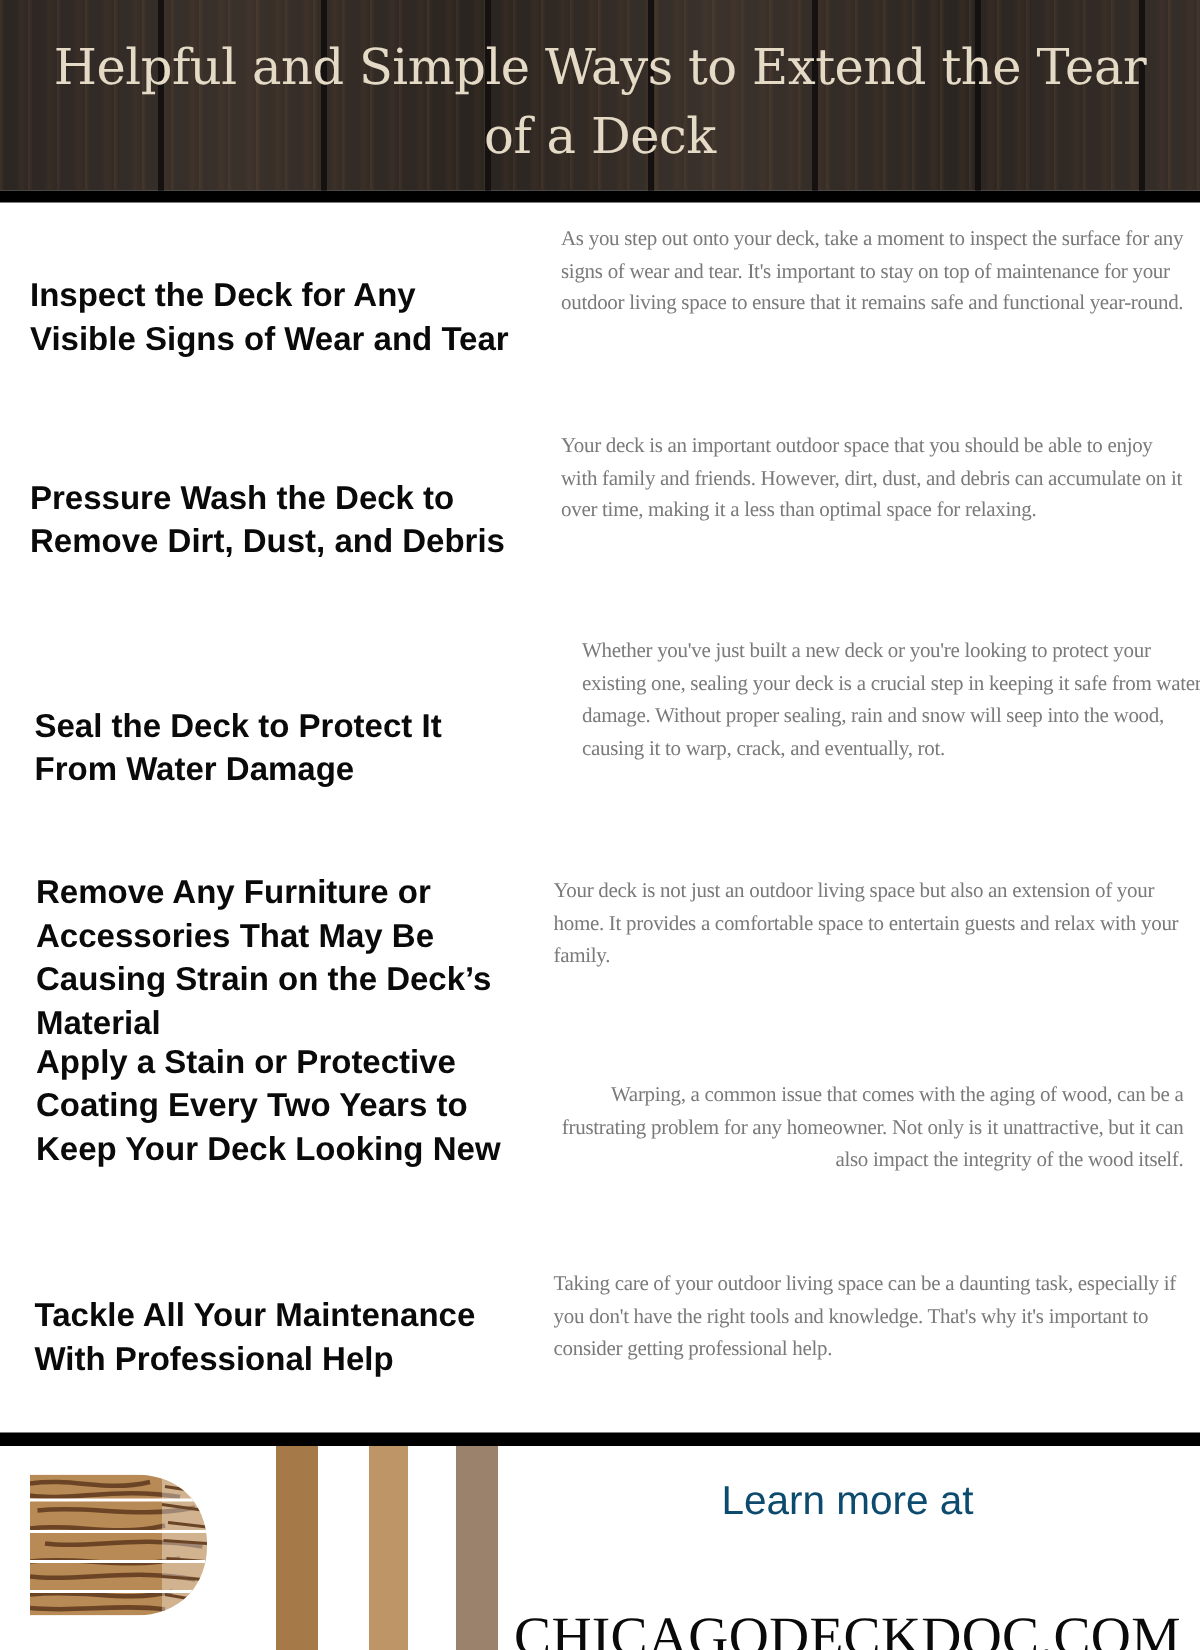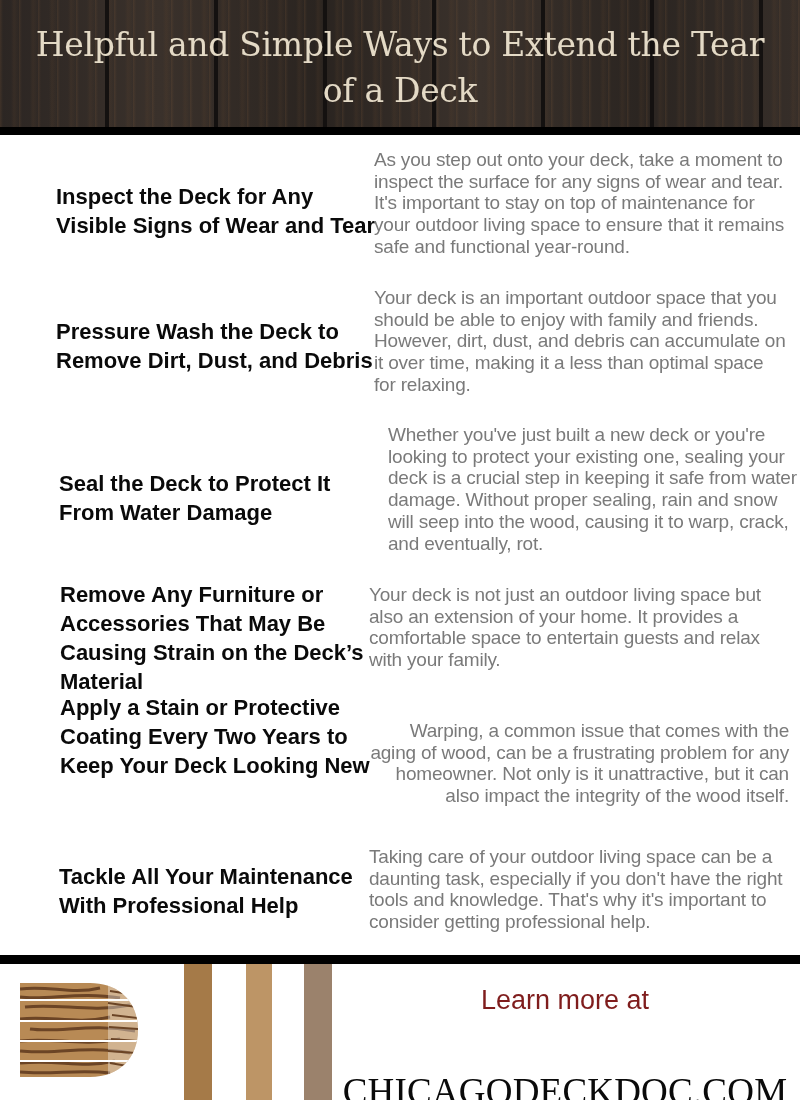--- a/index.html
+++ b/index.html
@@ -5,26 +5,26 @@
   html,body{margin:0;padding:0;}
   body{width:800px;height:1100px;position:relative;overflow:hidden;background:#ffffff;font-family:"DejaVu Sans",sans-serif;}
   .header{position:absolute;left:0;top:0;width:800px;height:127px;overflow:hidden;
     background:
       repeating-linear-gradient(90deg, rgba(0,0,0,0) 0px, rgba(0,0,0,0) 105px, #141110 105px, #141110 109px),
       repeating-linear-gradient(90deg, rgba(120,85,55,0.25) 0px, rgba(0,0,0,0) 3px, rgba(0,0,0,0) 11px, rgba(100,70,45,0.18) 14px, rgba(0,0,0,0) 19px),
       linear-gradient(90deg,#2c2623 0%,#3a312b 20%,#2a2420 40%,#3b322c 60%,#2b2521 80%,#362e29 100%);}
   .header-title{position:absolute;left:0;right:0;top:22px;text-align:center;color:#e4dac6;
     font-family:"DejaVu Serif","Liberation Serif",serif;font-size:33px;line-height:46px;letter-spacing:-0.3px;padding:0 18px;}
   .header-rule{position:absolute;left:0;top:127px;width:800px;height:8px;background:#000;}
-  .heading{position:absolute;font-family:"Liberation Sans","DejaVu Sans",sans-serif;font-weight:bold;font-size:22px;line-height:29px;color:#0a0a0a;width:330px;margin-left:36px;}
-  .desc{position:absolute;font-family:Liberation Sans, sans-serif;font-size:19px;line-height:21.7px;color:#7a7a7a;width:415px;letter-spacing:-0.2px;}
+  .heading{position:absolute;font-family:"Liberation Sans","DejaVu Sans",sans-serif;font-weight:bold;font-size:22px;line-height:29px;color:#0a0a0a;width:330px;}
+  .desc{position:absolute;font-family:Liberation Serif, serif;font-size:14px;line-height:21.7px;color:#7a7a7a;width:415px;letter-spacing:-0.2px;}
   .footer-rule{position:absolute;left:0;top:955px;width:800px;height:9px;background:#000;}
   .logo{position:absolute;left:20px;top:983px;width:118px;height:94px;}
   .bar{position:absolute;top:964px;height:136px;}
-  .learn{position:absolute;left:330px;top:985px;width:470px;text-align:center;font-family:"Liberation Sans",sans-serif;font-size:27px;color:#7f1d1d;}
+  .learn{position:absolute;left:330px;top:985px;width:470px;text-align:center;font-family:"Liberation Sans",sans-serif;font-size:27px;color:#0c4a6e;}
   .site{position:absolute;left:330px;top:1070px;width:470px;text-align:center;font-family:"Liberation Serif","DejaVu Serif",serif;font-size:37px;color:#0a0a0a;letter-spacing:0.2px;}
 </style>
 </head>
 <body>
 
 <div class="header">
   <div class="header-title">Helpful and Simple Ways to Extend the Tear of a Deck</div>
 </div>
 <div class="header-rule"></div>
 

